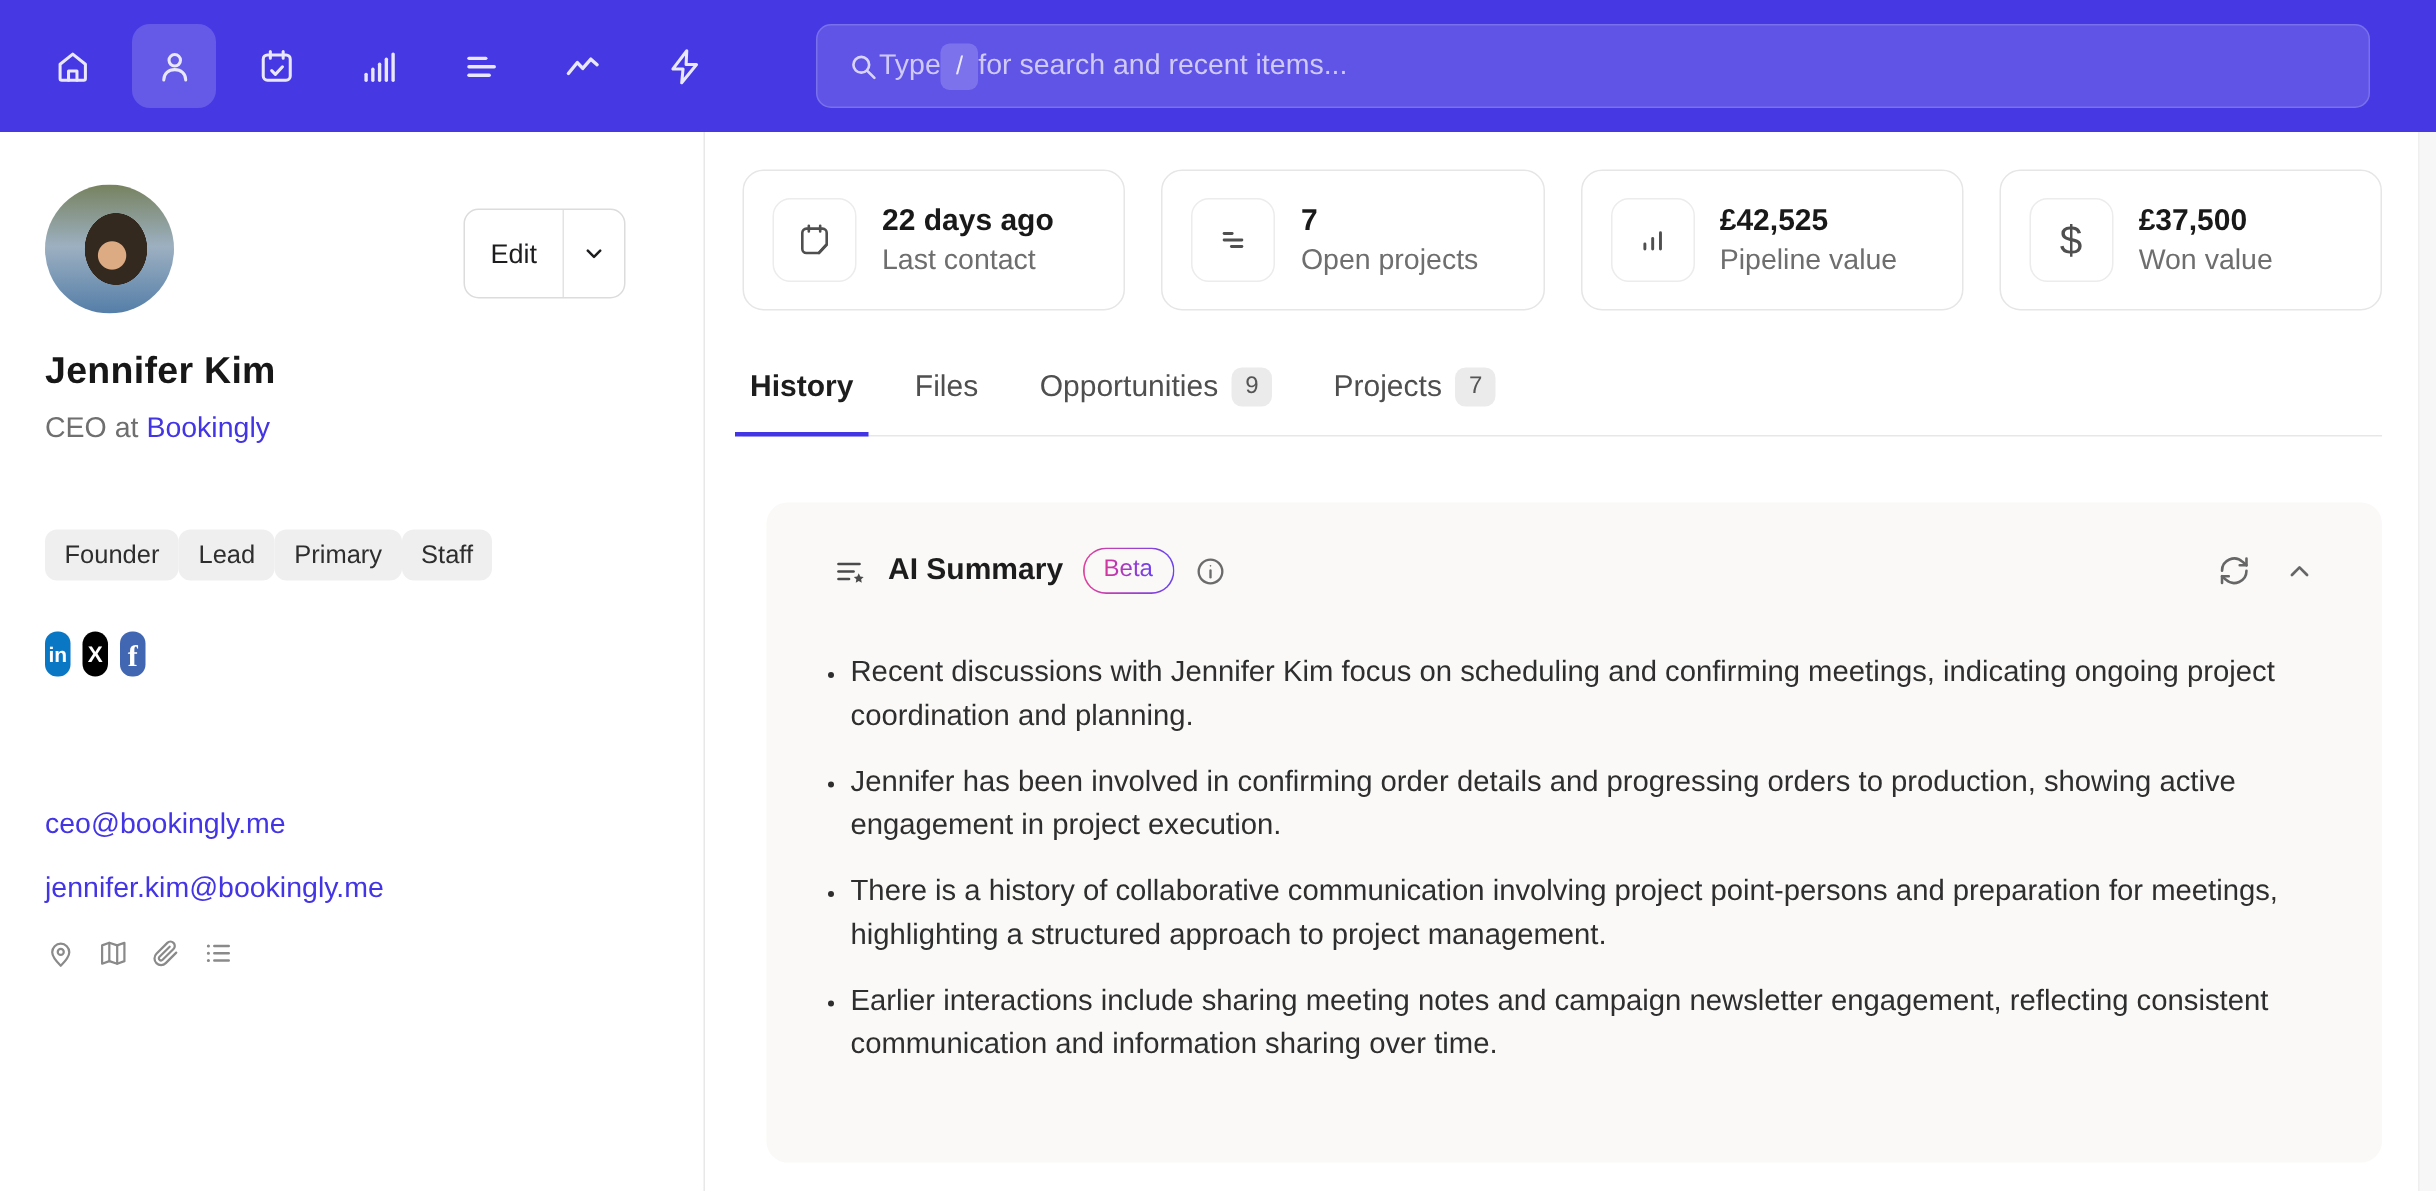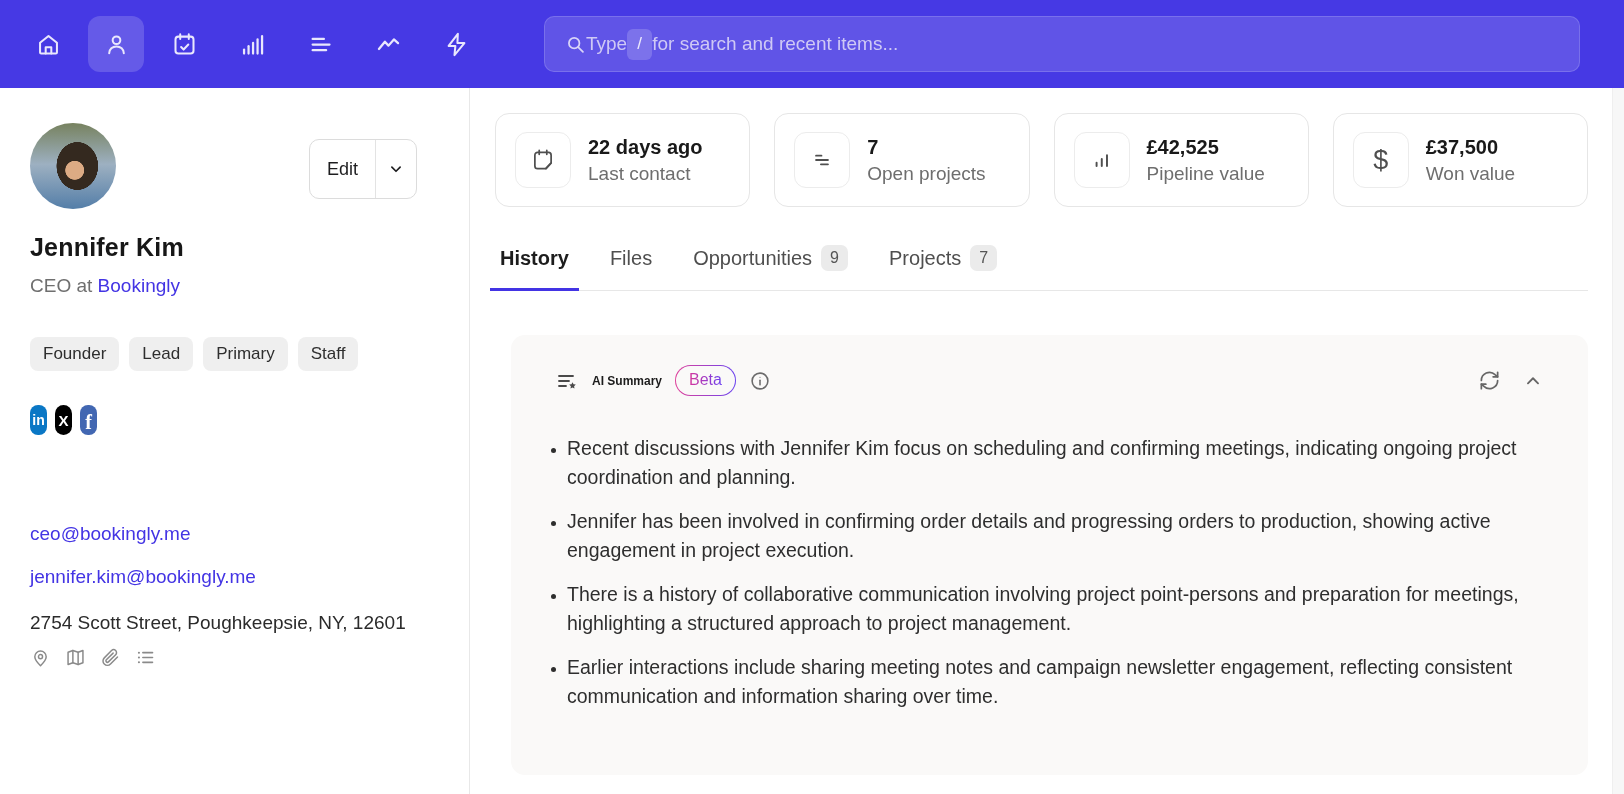--- a/index.html
+++ b/index.html
@@ -45,21 +45,21 @@
   .edit-btn .edit-label { padding:0 17px; font-size:18px; color:#1d1d1f; }
   .edit-btn .divider { width:1px; align-self:stretch; background:#e3e3e3; }
   .edit-btn .caret { width:40px; display:flex; align-items:center; justify-content:center;
     color:#1d1d1f; }
 
   .person-name { margin-top:24px; font-size:25px; font-weight:700; color:#171717;
     letter-spacing:.2px; }
   .person-role { margin-top:13px; font-size:19px; color:#6f6f6f; }
   .person-role .org-link { color:#4334e4; cursor:pointer; }
 
-  .tag-row { margin-top:40px; display:flex; gap:10px; }
+  .tag-row { margin-top:56px; display:flex; }
   .tag { background:#efefef; color:#2e2e2e; border-radius:8px; padding:7px 13px;
     font-size:17px; cursor:pointer; }
 
   .social-row { margin-top:34px; display:flex; gap:8px; }
   .social { width:17px; height:30px; border-radius:8px; color:#fff; display:flex;
     align-items:center; justify-content:center; cursor:pointer; overflow:hidden; }
   .social.linkedin { background:#0a77c5; font-weight:700; font-size:14px; }
   .social.xcom { background:#000; border-radius:9px; font-weight:700; font-size:15px; }
   .social.facebook { background:#4267b2; font-weight:700; font-size:20px;
     font-family:"Liberation Serif", serif; align-items:flex-end; }
@@ -93,21 +93,21 @@
   .tab.active { color:#1d1d1d; font-weight:600; }
   .tab.active::after { content:""; position:absolute; left:-8px; right:-8px;
     bottom:-1px; height:3px; background:#4334e4; }
   .tab-count { background:#ebebeb; color:#555; border-radius:7px; padding:4px 9px;
     font-size:16px; }
 
   
   .ai-card { margin:44px 0 0 16px; background:#faf9f8; border-radius:14px;
     padding:30px 40px 38px 44px; min-height:440px; }
   .ai-header { display:flex; align-items:center; gap:13px; }
-  .ai-title { font-size:12px; font-weight:700; color:#1c1c1c; }
+  .ai-title { font-size:20px; font-weight:700; color:#1c1c1c; }
   .beta-badge { border-radius:999px; padding:5px 13px 6px; font-size:16px;
     border:1px solid transparent;
     background:linear-gradient(#faf9f8,#faf9f8) padding-box,
                linear-gradient(90deg,#e0409a,#6a43f0) border-box; }
   .beta-badge span { background:linear-gradient(90deg,#d6369b,#6a3ef0);
     -webkit-background-clip:text; background-clip:text; color:transparent; }
   .ai-header .spacer { flex:1; }
   .icon-btn { color:#666; cursor:pointer; display:flex; align-items:center;
     justify-content:center; padding:4px; }
   .info-ico { color:#6b6b6b; display:flex; }
@@ -213,21 +213,20 @@
       <span class="social linkedin">in</span>
       <span class="social xcom">X</span>
       <span class="social facebook">
           <span>f</span>
         </span>
     </div>
 
     <div class="contact-block">
       <a class="email-link">ceo@bookingly.me</a>
       <a class="email-link">jennifer.kim@bookingly.me</a>
-      <div class="address">2754 Scott Street, Poughkeepsie, NY, 12601</div>
       <div class="addr-icons">
         <span class="ico">
           <svg width="21" height="21" viewBox="0 0 24 24" fill="none" stroke="currentColor" stroke-width="1.7" stroke-linecap="round" stroke-linejoin="round">
             <path d="M12 21.5 C8.2 17.7 5.5 14.4 5.5 11.2 a6.5 6.5 0 0 1 13 0 C18.5 14.4 15.8 17.7 12 21.5 Z"></path>
             <circle cx="12" cy="11" r="2.3"></circle>
           </svg>
         </span>
         <span class="ico">
           <svg width="21" height="21" viewBox="0 0 24 24" fill="none" stroke="currentColor" stroke-width="1.7" stroke-linecap="round" stroke-linejoin="round">
             <path d="M9 4 L3.5 6 V20 L9 18 L15 20 L20.5 18 V4 L15 6 Z"></path>

